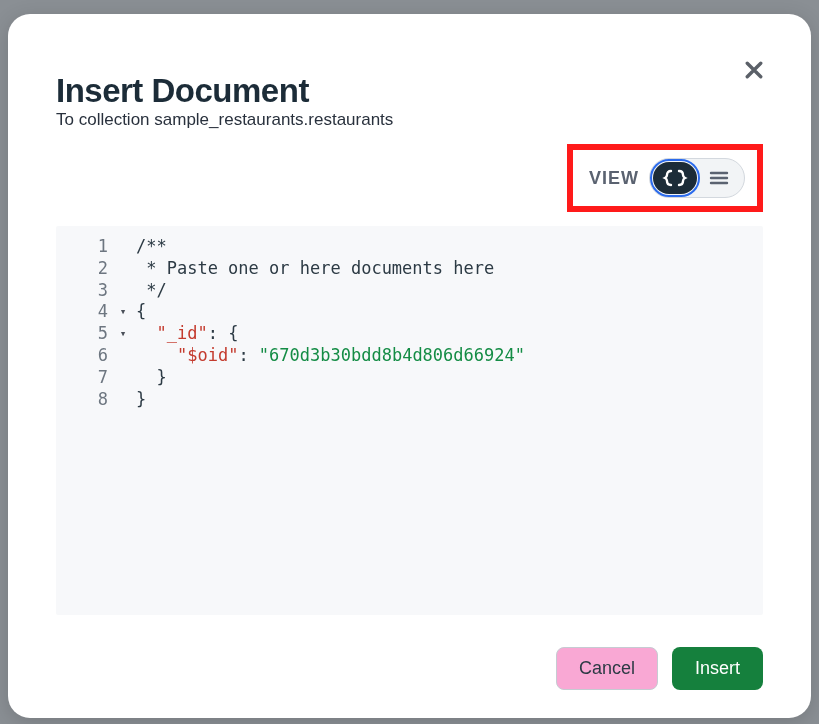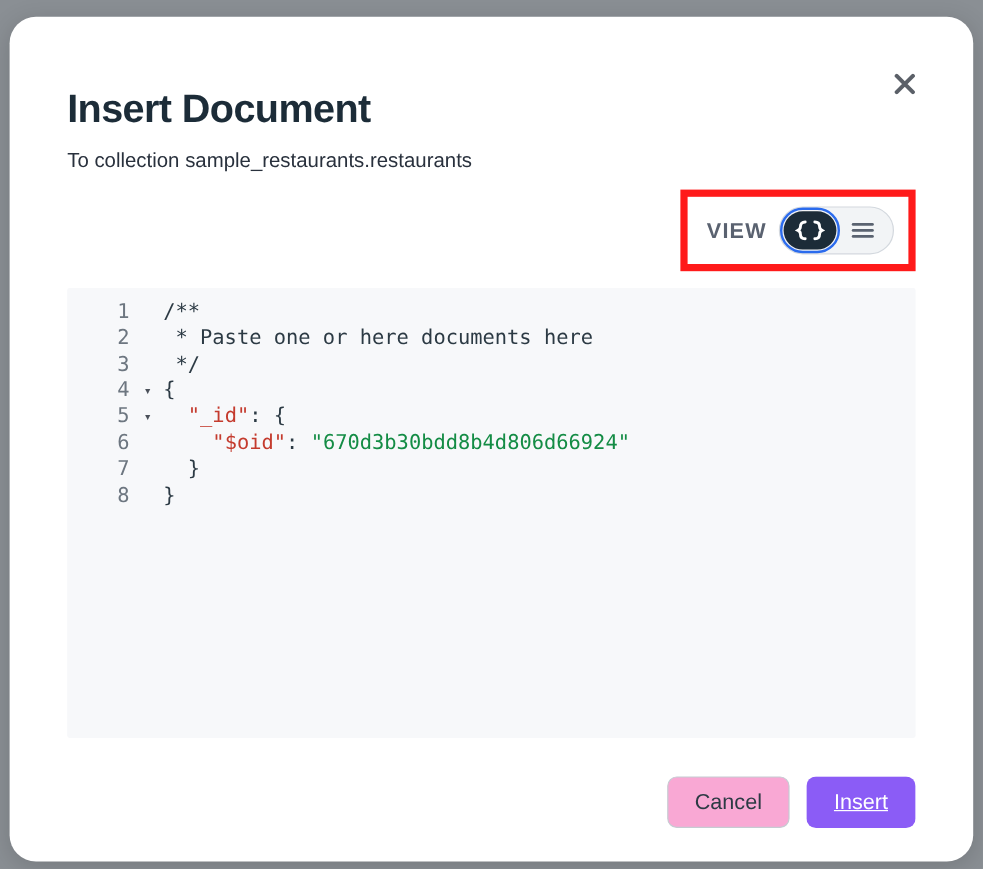--- a/index.html
+++ b/index.html
@@ -29,21 +29,20 @@
   .modal-title {
     font-size: 33px;
     font-weight: 700;
     color: #1c2c38;
     letter-spacing: -0.5px;
     margin-top: 18px;
   }
   .modal-subtitle {
     font-size: 17px;
     color: #29313d;
-    margin-top: 14px;
     margin-bottom: 14px;
   }
   .view-row {
     display: flex;
     justify-content: flex-end;
     align-items: center;
     margin-bottom: 14px;
   }
   .highlight-box {
     border: 6px solid #ff1a1a;
@@ -133,23 +132,22 @@
     border-radius: 8px;
     cursor: pointer;
     border: 1px solid transparent;
   }
   .btn-secondary {
     background: #f9a8d4;
     border-color: #c6cbd2;
     color: #2c3a44;
   }
   .btn-primary {
-    background: #8b5cf6;
+    background: #15803d;
     color: #fff;
-    text-decoration: underline;
   }
 </style>
 </head>
 <body>
 
 <div class="backdrop"></div>
 
 <div class="modal">
 
   <button class="close-btn">

